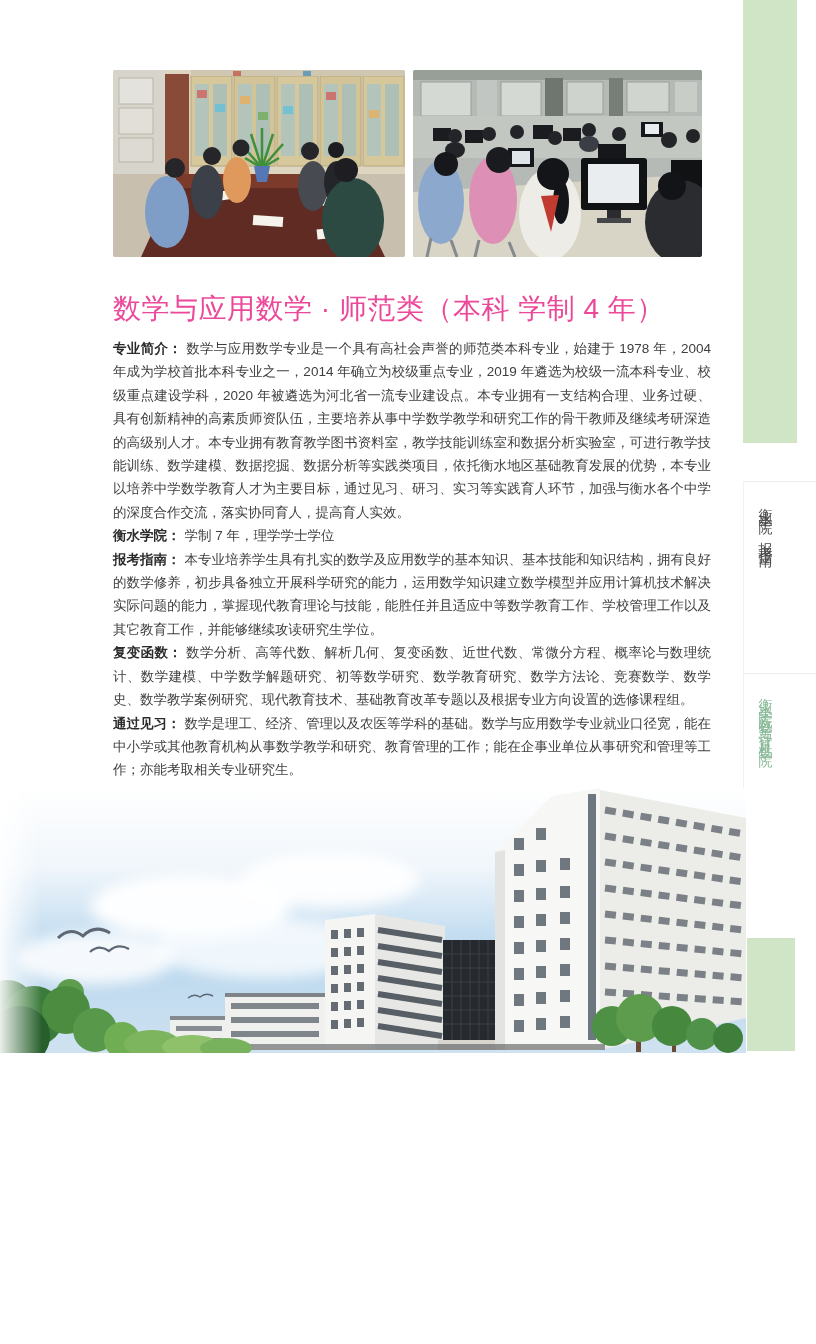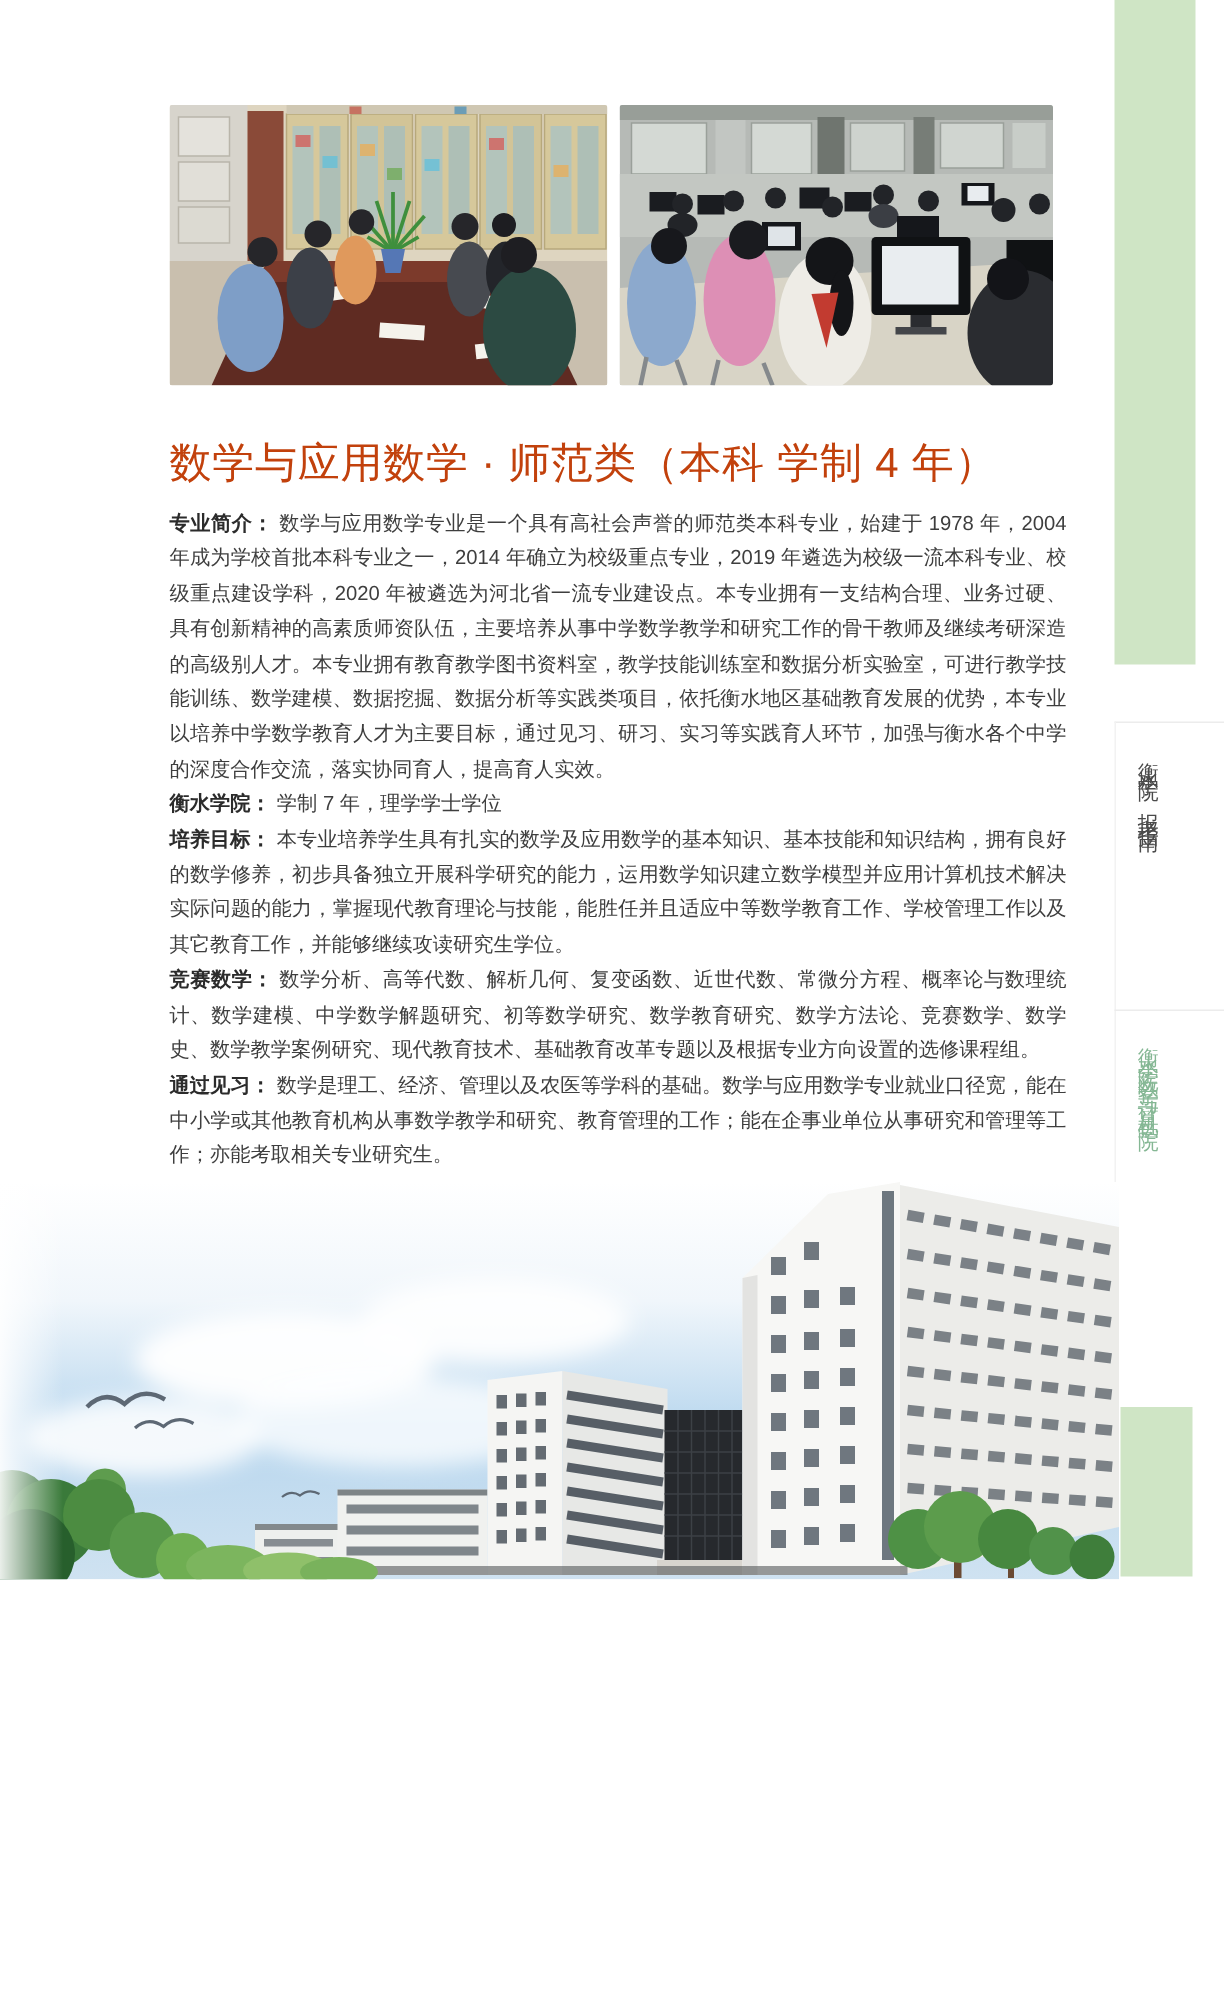--- a/index.html
+++ b/index.html
@@ -15,21 +15,21 @@
   .guide{left:757px;top:497px;font-size:14px;letter-spacing:4px;color:#4a4a4a;}
   .college{left:757px;top:687px;font-size:14px;letter-spacing:5px;color:#85b794;}
   
   .photo{position:absolute;border-radius:2px;overflow:hidden;}
   .photo svg{display:block;}
   .photo-left{left:113px;top:70px;width:292px;height:187px;}
   .photo-right{left:413px;top:70px;width:289px;height:187px;}
   .photo-building{left:0;top:788px;width:746px;height:265px;border-radius:0;}
   
   .heading{position:absolute;left:113px;top:289px;width:610px;margin:0;
-           font-size:28px;line-height:40px;font-weight:400;color:#c2410c;letter-spacing:.5px;}
+           font-size:28px;line-height:40px;font-weight:400;color:#ec4899;letter-spacing:.5px;}
   .bodytext{position:absolute;left:113px;top:337px;width:598px;
             font-size:13.5px;line-height:23.4px;color:#3e3e3e;text-align:justify;}
   .bodytext p{margin:0;}
   .bodytext b{color:#2b2b2b;font-weight:bold;margin-right:4px;margin-top:24px;}
 </style>
 </head>
 <body>
 
 <div class="page">
 
@@ -211,22 +211,22 @@
           <line x1="96" y1="172" x2="102" y2="187"></line>
       </g>
     </svg>
   </div>
 
   <h1 class="heading">数学与应用数学 · 师范类（本科 学制 4 年）</h1>
 
   <div class="bodytext">
     <p><b>专业简介：</b><span>数学与应用数学专业是一个具有高社会声誉的师范类本科专业，始建于 1978 年，2004 年成为学校首批本科专业之一，2014 年确立为校级重点专业，2019 年遴选为校级一流本科专业、校级重点建设学科，2020 年被遴选为河北省一流专业建设点。本专业拥有一支结构合理、业务过硬、具有创新精神的高素质师资队伍，主要培养从事中学数学教学和研究工作的骨干教师及继续考研深造的高级别人才。本专业拥有教育教学图书资料室，教学技能训练室和数据分析实验室，可进行教学技能训练、数学建模、数据挖掘、数据分析等实践类项目，依托衡水地区基础教育发展的优势，本专业以培养中学数学教育人才为主要目标，通过见习、研习、实习等实践育人环节，加强与衡水各个中学的深度合作交流，落实协同育人，提高育人实效。</span></p>
     <p><b>衡水学院：</b><span>学制 7 年，理学学士学位</span></p>
-    <p><b>培养目标：</b><span>本专业培养学生具有扎实的数学及应用数学的基本知识、基本技能和知识结构，拥有良好的数学修养，初步具备独立开展科学研究的能力，运用数学知识建立数学模型并应用计算机技术解决实际问题的能力，掌握现代教育理论与技能，能胜任并且适应中等数学教育工作、学校管理工作以及其它教育工作，并能够继续攻读研究生学位。</span></p>
-    <p><b>竞赛数学：</b><span>数学分析、高等代数、解析几何、复变函数、近世代数、常微分方程、概率论与数理统计、数学建模、中学数学解题研究、初等数学研究、数学教育研究、数学方法论、竞赛数学、数学史、数学教学案例研究、现代教育技术、基础教育改革专题以及根据专业方向设置的选修课程组。</span></p>
+    <p><b>报考指南：</b><span>本专业培养学生具有扎实的数学及应用数学的基本知识、基本技能和知识结构，拥有良好的数学修养，初步具备独立开展科学研究的能力，运用数学知识建立数学模型并应用计算机技术解决实际问题的能力，掌握现代教育理论与技能，能胜任并且适应中等数学教育工作、学校管理工作以及其它教育工作，并能够继续攻读研究生学位。</span></p>
+    <p><b>复变函数：</b><span>数学分析、高等代数、解析几何、复变函数、近世代数、常微分方程、概率论与数理统计、数学建模、中学数学解题研究、初等数学研究、数学教育研究、数学方法论、竞赛数学、数学史、数学教学案例研究、现代教育技术、基础教育改革专题以及根据专业方向设置的选修课程组。</span></p>
     <p><b>通过见习：</b><span>数学是理工、经济、管理以及农医等学科的基础。数学与应用数学专业就业口径宽，能在中小学或其他教育机构从事数学教学和研究、教育管理的工作；能在企事业单位从事研究和管理等工作；亦能考取相关专业研究生。</span></p>
   </div>
 
   <div class="photo photo-building">
     <svg width="746" height="265" viewBox="0 0 746 265">
       <defs>
         <linearGradient id="sky" x1="0" y1="0" x2="0" y2="1">
           <stop offset="0" stop-color="#ffffff"></stop>
           <stop offset=".3" stop-color="#f0f6fb"></stop>
           <stop offset=".62" stop-color="#b9d7ee"></stop>

